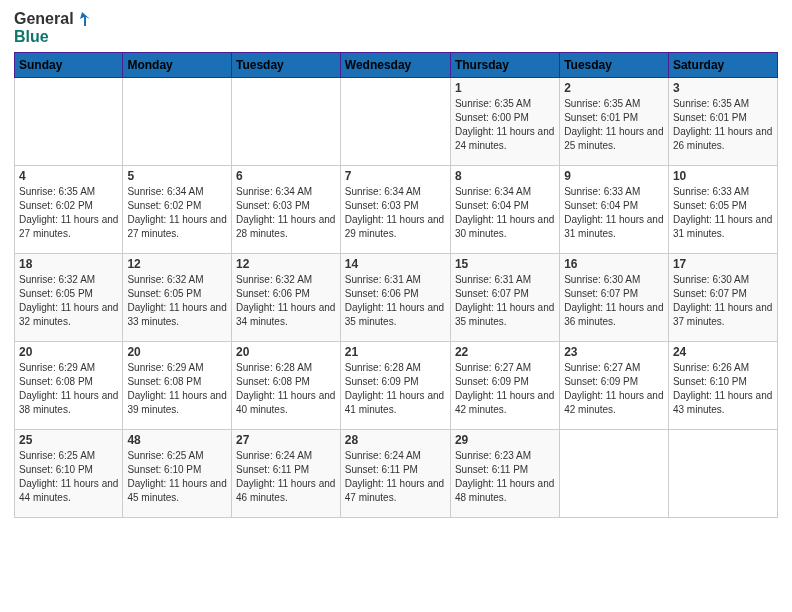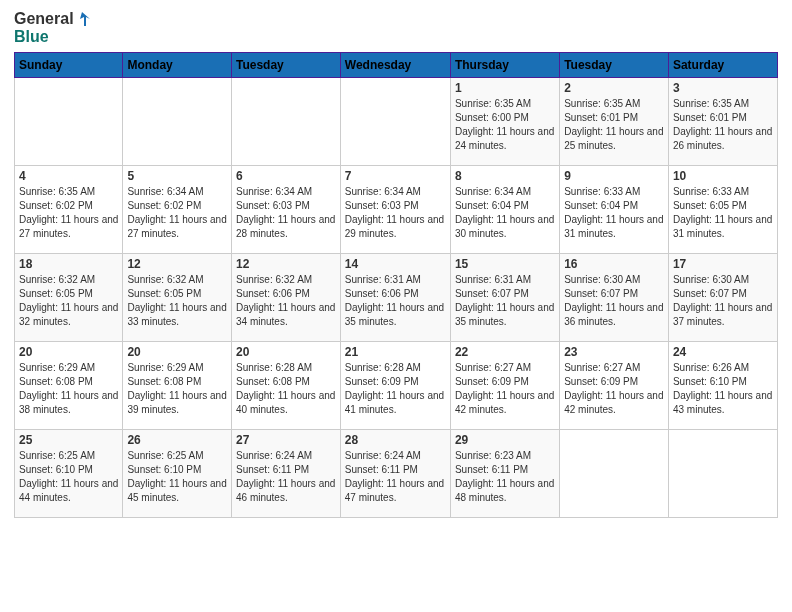--- a/index.html
+++ b/index.html
@@ -150,21 +150,21 @@
           <td><span class="day-number">20</span><span class="day-info">Sunrise: 6:29 AM<br>Sunset: 6:08 PM<br>Daylight: 11 hours and 38 minutes.</span></td>
           <td><span class="day-number">20</span><span class="day-info">Sunrise: 6:29 AM<br>Sunset: 6:08 PM<br>Daylight: 11 hours and 39 minutes.</span></td>
           <td><span class="day-number">20</span><span class="day-info">Sunrise: 6:28 AM<br>Sunset: 6:08 PM<br>Daylight: 11 hours and 40 minutes.</span></td>
           <td><span class="day-number">21</span><span class="day-info">Sunrise: 6:28 AM<br>Sunset: 6:09 PM<br>Daylight: 11 hours and 41 minutes.</span></td>
           <td><span class="day-number">22</span><span class="day-info">Sunrise: 6:27 AM<br>Sunset: 6:09 PM<br>Daylight: 11 hours and 42 minutes.</span></td>
           <td><span class="day-number">23</span><span class="day-info">Sunrise: 6:27 AM<br>Sunset: 6:09 PM<br>Daylight: 11 hours and 42 minutes.</span></td>
           <td><span class="day-number">24</span><span class="day-info">Sunrise: 6:26 AM<br>Sunset: 6:10 PM<br>Daylight: 11 hours and 43 minutes.</span></td>
         </tr>
         <tr>
           <td><span class="day-number">25</span><span class="day-info">Sunrise: 6:25 AM<br>Sunset: 6:10 PM<br>Daylight: 11 hours and 44 minutes.</span></td>
-          <td><span class="day-number">26</span><span class="day-info">Sunrise: 6:25 AM<br>Sunset: 6:10 PM<br>Daylight: 11 hours and 45 minutes.</span></td>
+          <td><span class="day-number">48</span><span class="day-info">Sunrise: 6:25 AM<br>Sunset: 6:10 PM<br>Daylight: 11 hours and 45 minutes.</span></td>
           <td><span class="day-number">27</span><span class="day-info">Sunrise: 6:24 AM<br>Sunset: 6:11 PM<br>Daylight: 11 hours and 46 minutes.</span></td>
           <td><span class="day-number">28</span><span class="day-info">Sunrise: 6:24 AM<br>Sunset: 6:11 PM<br>Daylight: 11 hours and 47 minutes.</span></td>
           <td><span class="day-number">29</span><span class="day-info">Sunrise: 6:23 AM<br>Sunset: 6:11 PM<br>Daylight: 11 hours and 48 minutes.</span></td>
           <td class="empty-cell"></td>
           <td class="empty-cell"></td>
         </tr>
       </tbody>
   </table>
 </div>
 

